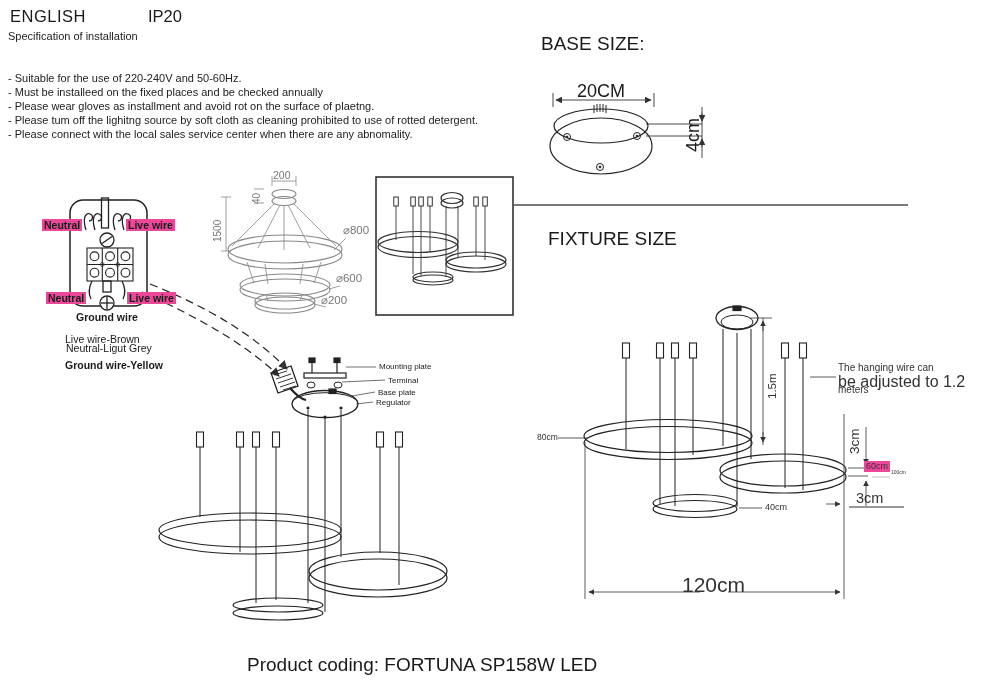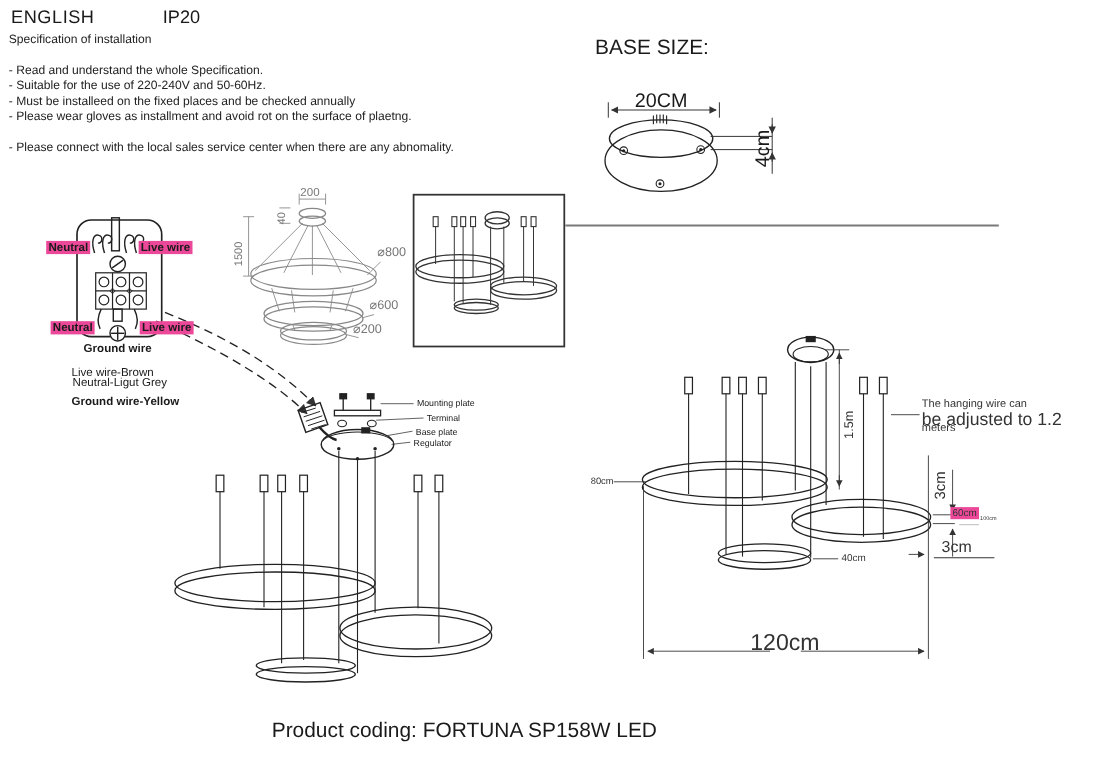--- a/index.html
+++ b/index.html
@@ -296,30 +296,31 @@
         <line x1="700" y1="592" x2="589" y2="592" marker-end="url(#arr)"></line>
         <line x1="728" y1="592" x2="840" y2="592" marker-end="url(#arr)"></line>
       </g>
     </g>
   </svg>
 
   <div class="t" style="left:10px;top:7px;font-size:16.5px;letter-spacing:.5px">ENGLISH</div>
   <div class="t" style="left:148px;top:7px;font-size:16.5px">IP20</div>
 
   <div class="t" style="left:8px;top:30px;font-size:11px;color:#222">Specification of installation</div>
-  <div class="t" style="left:8px;top:58px;font-size:11px;color:#222">- Read and understand the whole Specification.</div>
   <div class="t" style="left:8px;top:72px;font-size:11px;color:#222">- Suitable for the use of 220-240V and 50-60Hz.</div>
   <div class="t" style="left:8px;top:86px;font-size:11px;color:#222">- Must be installeed on the fixed places and be checked annually</div>
   <div class="t" style="left:8px;top:100px;font-size:11px;color:#222">- Please wear gloves as installment and avoid rot on the surface of plaetng.</div>
+  <div class="t" style="left:8px;top:114px;font-size:11px;color:#222">- Please tum off the lighitng source by soft cloth as cleaning prohibited to use of rotted detergent.</div>
   <div class="t" style="left:8px;top:128px;font-size:11px;color:#222">- Please connect with the local sales service center when there are any abnomality.</div>
 
   <div class="t" style="left:541px;top:33px;font-size:19px">BASE SIZE:</div>
   <div class="t" style="left:577px;top:81px;font-size:18px">20CM</div>
   <div class="t rot" style="left:683px;top:152px;font-size:18px">4cm</div>
 
+  <div class="t" style="left:548px;top:228px;font-size:19px">FIXTURE SIZE</div>
 
   <div class="t wbg" style="left:42px;top:219px;font-size:10.5px;font-weight:600">Neutral</div>
   <div class="t wbg" style="left:126px;top:219px;font-size:10.5px;font-weight:600">Live wire</div>
   <div class="t wbg" style="left:46px;top:292px;font-size:10.5px;font-weight:600">Neutral</div>
   <div class="t wbg" style="left:127px;top:292px;font-size:10.5px;font-weight:600">Live wire</div>
   <div class="t" style="left:76px;top:311px;font-size:10.5px;font-weight:700">Ground wire</div>
   <div class="t" style="left:65px;top:333px;font-size:10.5px;font-weight:400">Live wire-Brown</div>
   <div class="t" style="left:66px;top:342px;font-size:10.5px;font-weight:400">Neutral-Ligut Grey</div>
   <div class="t" style="left:65px;top:359px;font-size:10.5px;font-weight:700">Ground wire-Yellow</div>
 

